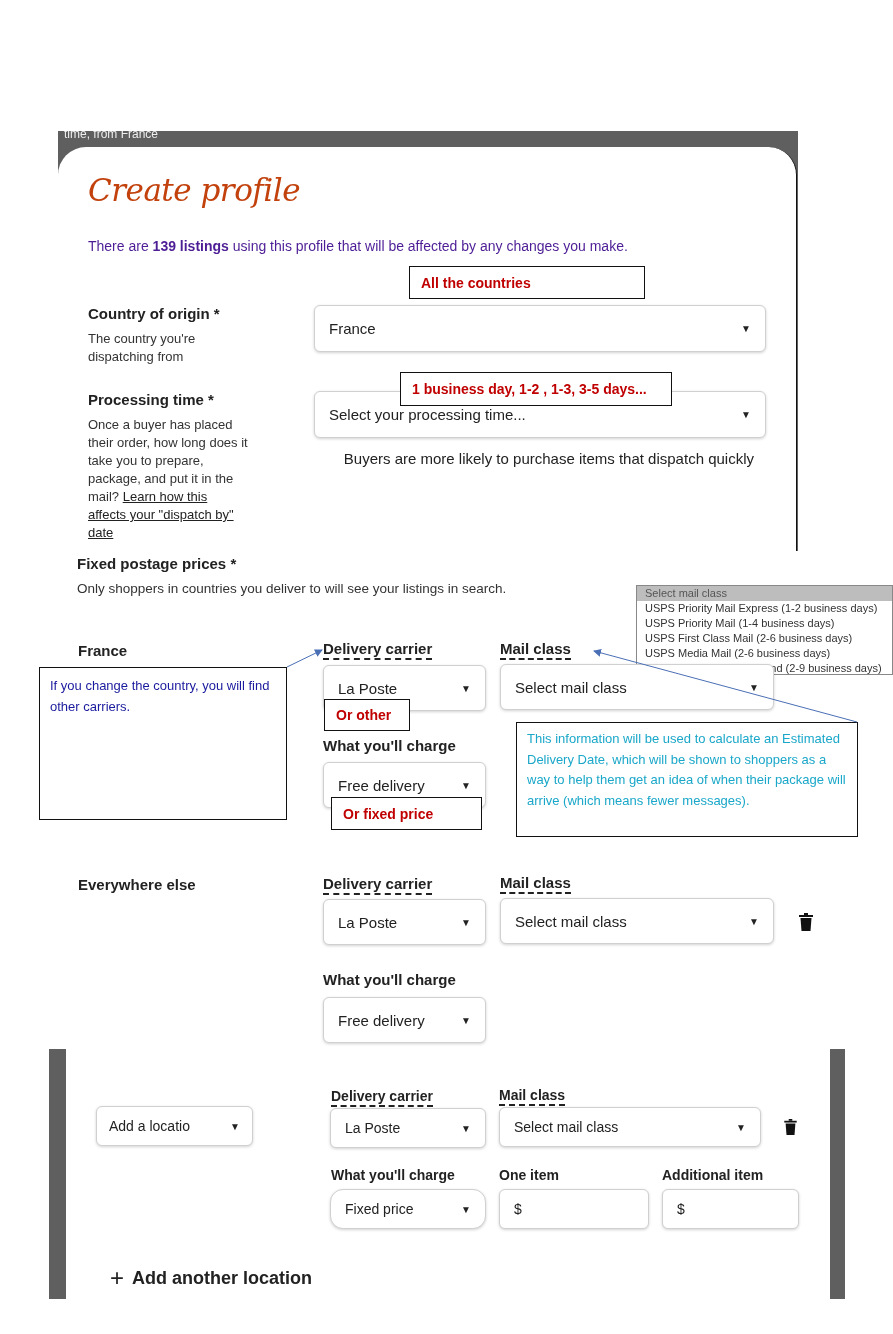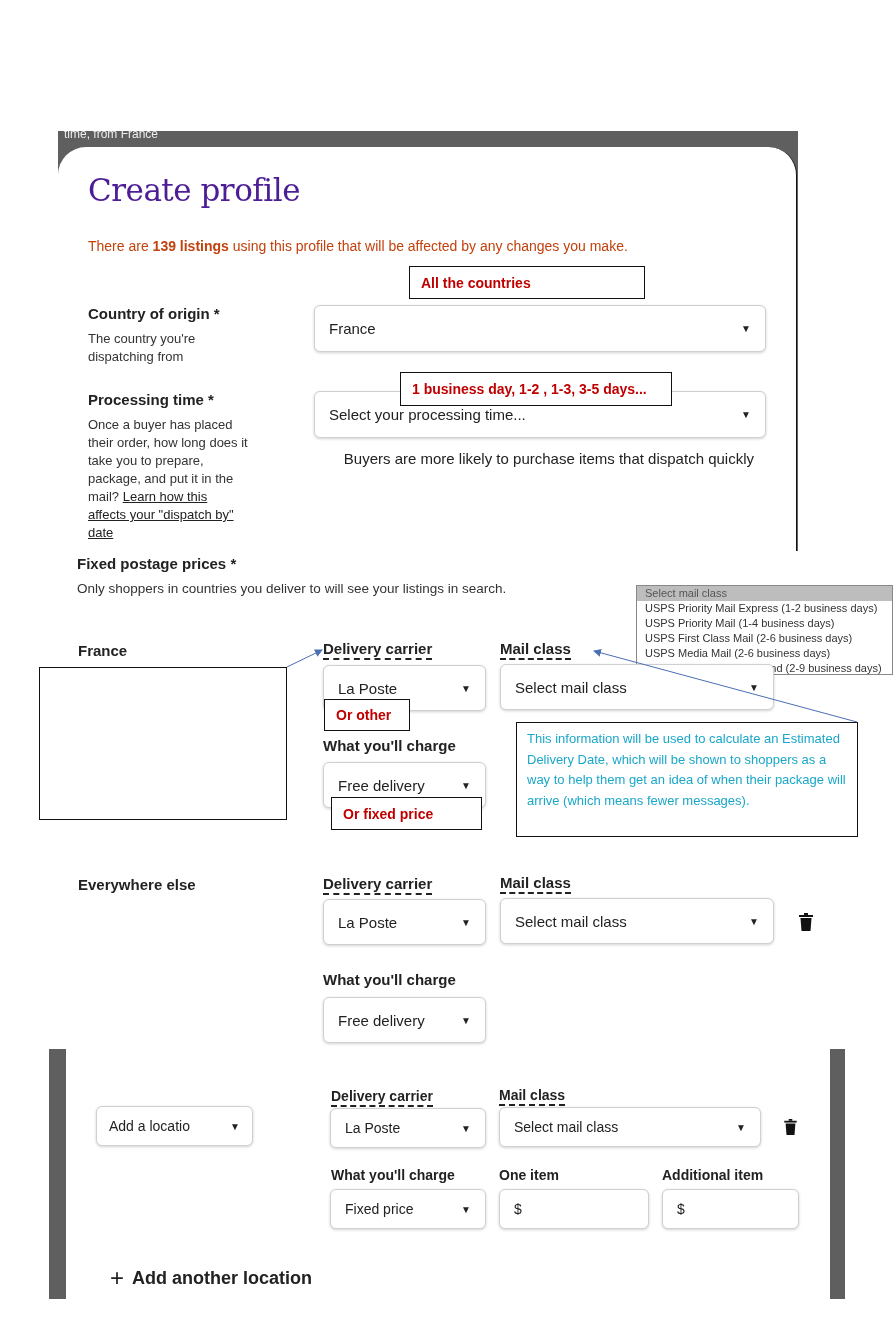--- a/index.html
+++ b/index.html
@@ -5,22 +5,22 @@
   * { box-sizing: border-box; margin: 0; padding: 0; }
   html, body { width: 893px; height: 1334px; background: #ffffff; overflow: hidden; }
   body { position: relative; font-family: "Liberation Sans", "DejaVu Sans", sans-serif; color: #222; }
   .abs { position: absolute; }
 
   
   .top-frame { left: 58px; top: 131px; width: 740px; height: 420px; background: #5f5f5f; overflow: hidden; }
   .top-frame .strip-text { left: 6px; top: -4px; font-size: 12px; color: #eee; white-space: nowrap; }
   .top-card { left: 0px; top: 16px; width: 739px; height: 420px; background: #fff; border-radius: 28px 28px 0 0; border-right: 1px solid #111; }
 
-  .title { left: 88px; top: 172px; font-family: "DejaVu Serif", "Liberation Serif", serif; font-size: 31px; font-weight: 300; color: #4c1d95; letter-spacing: -0.5px; }
-  .listings { left: 88px; top: 238px; font-size: 14px; color: #c2410c; }
+  .title { left: 88px; top: 172px; font-family: "DejaVu Serif", "Liberation Serif", serif; font-size: 31px; font-weight: 300; color: #c2410c; letter-spacing: -0.5px; font-style: italic; }
+  .listings { left: 88px; top: 238px; font-size: 14px; color: #4c1d95; }
   .listings b { font-weight: 700; }
 
   .lbl-bold { font-size: 15px; font-weight: 700; color: #222; }
   .lbl-bold .req { color: #222; }
   .sub { font-size: 13px; color: #333; line-height: 18px; }
   .sub a { color: #222; text-decoration: underline; }
 
   .select { background: #fff; border: 1px solid #d0d0d0; border-radius: 6px; box-shadow: 0 1px 3px rgba(0,0,0,0.18); display: flex; align-items: center; justify-content: space-between; padding: 0 14px; font-size: 15px; color: #222; }
   .caret { font-size: 10px; color: #222; }
 
@@ -102,20 +102,21 @@
 <div class="abs plainlbl" style="left:323px; top:737px;">What you'll charge</div>
 <div class="abs select" style="left:323px; top:762px; width:163px; height:46px;">
   <span>Free delivery</span>
   <span class="caret">▼</span>
 </div>
 
 <div class="abs anno-red" style="left:324px; top:699px; width:86px; height:32px;">Or other</div>
 <div class="abs anno-red" style="left:331px; top:797px; width:151px; height:33px;">Or fixed price</div>
 
 <div class="abs anno-blue" style="left:39px; top:667px; width:248px; height:153px;">
+  <div>If you change the country, you will find other carriers.</div>
 </div>
 
 <div class="abs anno-cyan" style="left:516px; top:722px; width:342px; height:115px;">This information will be used to calculate an Estimated Delivery Date, which will be shown to shoppers as a way to help them get an idea of when their package will arrive (which means fewer messages).</div>
 
 <svg class="abs" style="left:0; top:0; width:893px; height:1334px; pointer-events:none;">
   <defs>
     <marker id="ah" markerWidth="8" markerHeight="8" refX="7" refY="4" orient="auto">
       <path d="M0,0 L8,4 L0,8 Z" fill="#4a6fb5"></path>
     </marker>
   </defs>
@@ -170,21 +171,21 @@
     <rect x="0" y="2" width="14" height="2" fill="#111"></rect>
     <rect x="5" y="0" width="4" height="2" fill="#111"></rect>
     <path d="M1.5 5 H12.5 L11.5 18 H2.5 Z" fill="#111"></path>
   </svg>
 </div>
 
 <div class="abs plainlbl" style="left:331px; top:1167px; font-size:14px;">What you'll charge</div>
 <div class="abs plainlbl" style="left:499px; top:1167px; font-size:14px;">One item</div>
 <div class="abs plainlbl" style="left:662px; top:1167px; font-size:14px;">Additional item</div>
 
-<div class="abs select" style="left:330px; top:1189px; width:156px; height:40px; font-size:14px;">
+<div class="abs select" style="left:330px; top:1189px; width:156px; height:40px; font-size:14px;border-radius:13px;">
   <span>Fixed price</span>
   <span class="caret">▼</span>
 </div>
 <div class="abs select" style="left:499px; top:1189px; width:150px; height:40px; font-size:14px; justify-content:flex-start;">
   <span>$</span>
 </div>
 <div class="abs select" style="left:662px; top:1189px; width:137px; height:40px; font-size:14px; justify-content:flex-start;">
   <span>$</span>
 </div>
 

